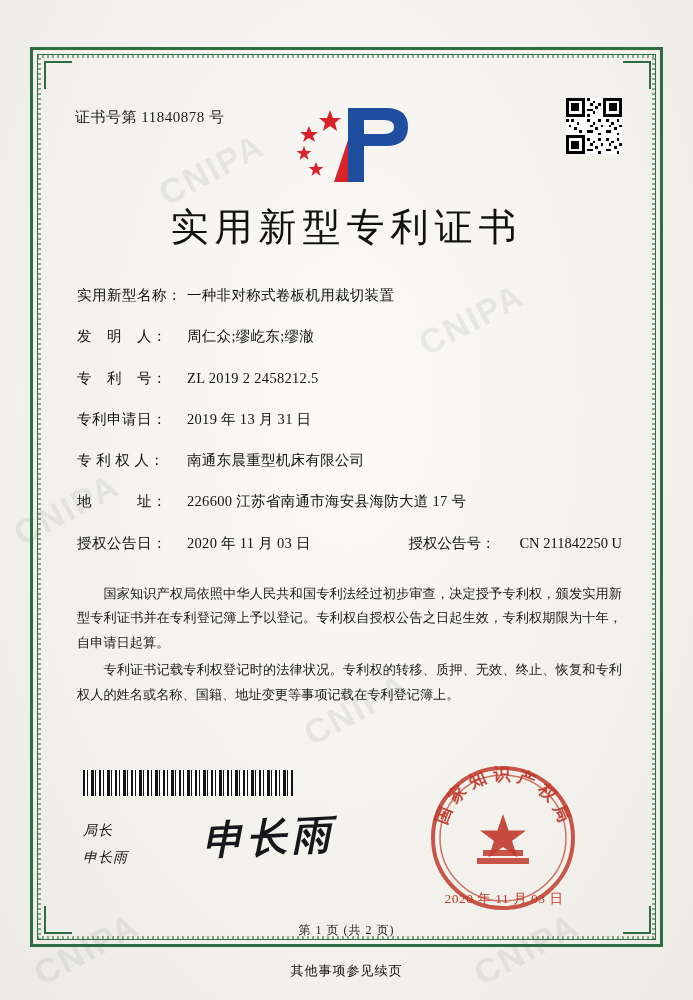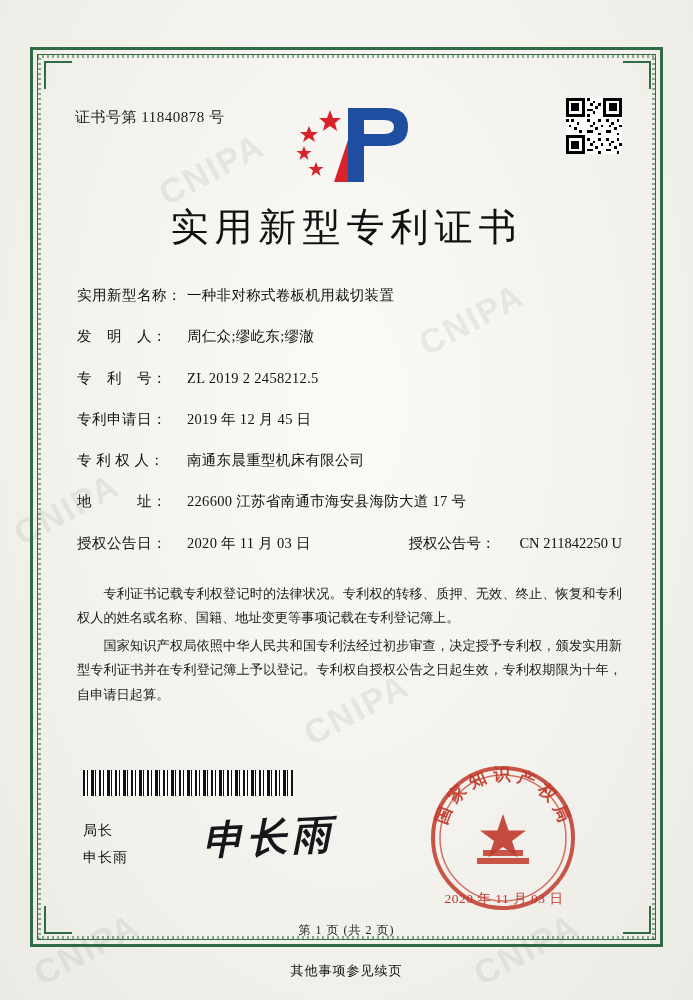--- a/index.html
+++ b/index.html
@@ -177,20 +177,21 @@
       #111 12px, #111 13px, #fff 13px, #fff 16px);
   }
 
   .signature-block {
     position: absolute;
     left: 28px; top: 748px;
     font-size: 14px;
     color: #111;
     line-height: 1.9;
     letter-spacing: 1px;
+    font-style: italic;
   }
   .handwritten {
     position: absolute;
     left: 148px; top: 740px;
     font-family: "DejaVu Serif", serif;
     font-size: 40px;
     font-style: italic;
     font-weight: bold;
     color: #15171a;
     letter-spacing: 4px;
@@ -351,43 +352,43 @@
       <div class="field-row">
         <div class="field-label">发　明　人：</div>
         <div class="field-value">周仁众;缪屹东;缪澈</div>
       </div>
       <div class="field-row">
         <div class="field-label">专　利　号：</div>
         <div class="field-value">ZL 2019 2 2458212.5</div>
       </div>
       <div class="field-row">
         <div class="field-label">专利申请日：</div>
-        <div class="field-value">2019 年 12 月 45 日</div>
+        <div class="field-value">2019 年 13 月 31 日</div>
       </div>
       <div class="field-row">
         <div class="field-label">专 利 权 人：</div>
         <div class="field-value">南通东晨重型机床有限公司</div>
       </div>
       <div class="field-row">
         <div class="field-label">地　　　址：</div>
         <div class="field-value">226600 江苏省南通市海安县海防大道 17 号</div>
       </div>
       <div class="field-row two-col">
         <div class="field-label">授权公告日：</div>
         <div class="field-value">2020 年 11 月 03 日</div>
         <div class="pair2">
           <div class="field-label2">授权公告号：</div>
           <div>CN 211842250 U</div>
         </div>
       </div>
     </div>
 
     <div class="paragraphs">
+      <p>国家知识产权局依照中华人民共和国专利法经过初步审查，决定授予专利权，颁发实用新型专利证书并在专利登记簿上予以登记。专利权自授权公告之日起生效，专利权期限为十年，自申请日起算。</p>
       <p>专利证书记载专利权登记时的法律状况。专利权的转移、质押、无效、终止、恢复和专利权人的姓名或名称、国籍、地址变更等事项记载在专利登记簿上。</p>
-      <p>国家知识产权局依照中华人民共和国专利法经过初步审查，决定授予专利权，颁发实用新型专利证书并在专利登记簿上予以登记。专利权自授权公告之日起生效，专利权期限为十年，自申请日起算。</p>
     </div>
 
     <div class="barcode">
       <div class="barcode-inner"></div>
     </div>
 
     <div class="signature-block">
       <div>局长</div>
       <div>申长雨</div>
     </div>

